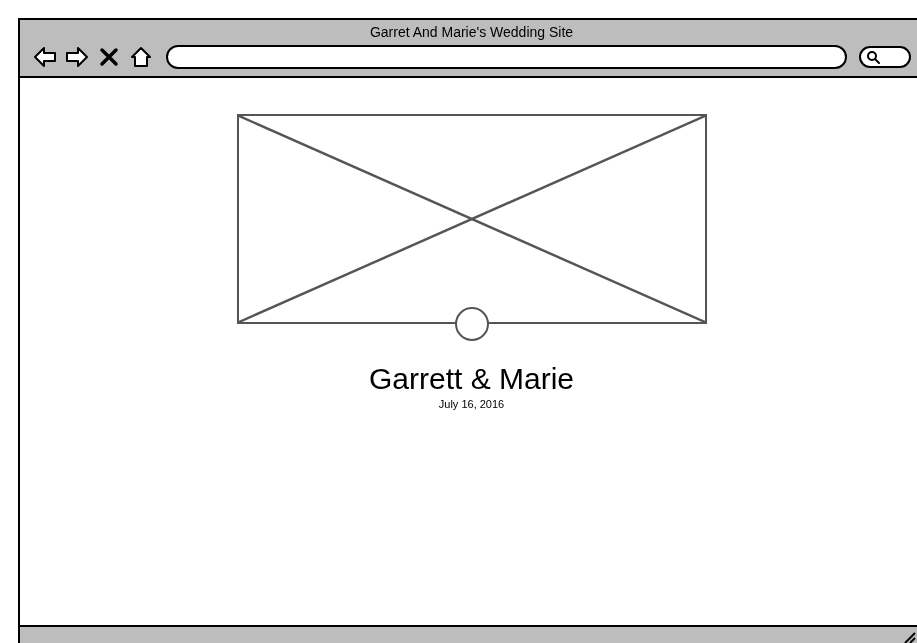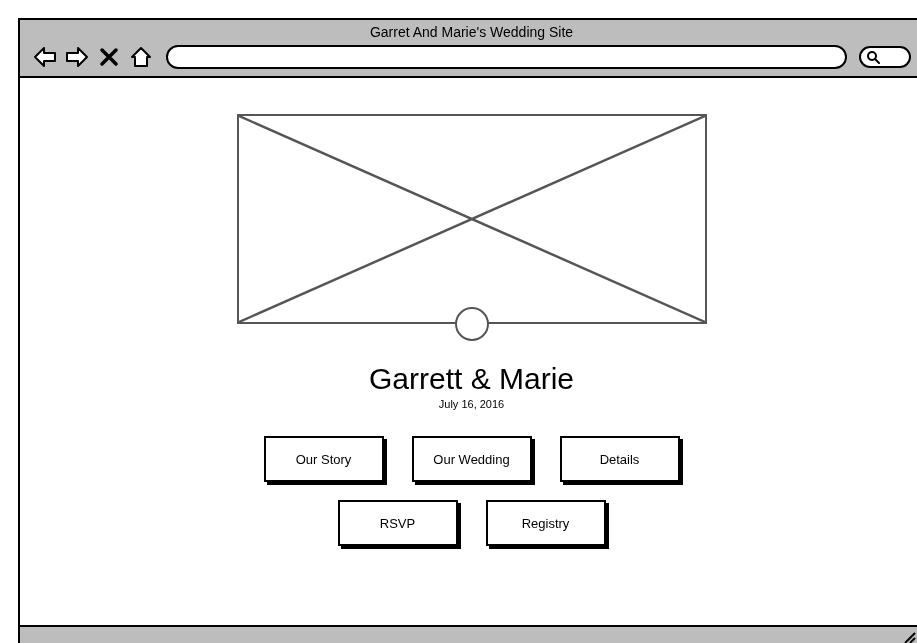--- a/index.html
+++ b/index.html
@@ -196,31 +196,20 @@
           <line x1="0" y1="0" x2="470" y2="210" stroke="#555" stroke-width="2.5"></line>
           <line x1="470" y1="0" x2="0" y2="210" stroke="#555" stroke-width="2.5"></line>
         </svg>
       </div>
       <div class="hero-circle"></div>
     </div>
 
     <h1 class="heading">Garrett &amp; Marie</h1>
     <div class="subheading">July 16, 2016</div>
 
-    <div class="nav-grid">
-      <div class="nav-row">
-        <button class="nav-btn">Our Story</button>
-        <button class="nav-btn">Our Wedding</button>
-        <button class="nav-btn">Details</button>
-      </div>
-      <div class="nav-row">
-        <button class="nav-btn">RSVP</button>
-        <button class="nav-btn">Registry</button>
-      </div>
-    </div>
 
   </div>
 
   <div class="statusbar">
     <svg width="14" height="14" viewBox="0 0 14 14">
       <line x1="2" y1="12" x2="12" y2="2" stroke="#000" stroke-width="2"></line>
       <line x1="7" y1="12" x2="12" y2="7" stroke="#000" stroke-width="2"></line>
     </svg>
   </div>
 

